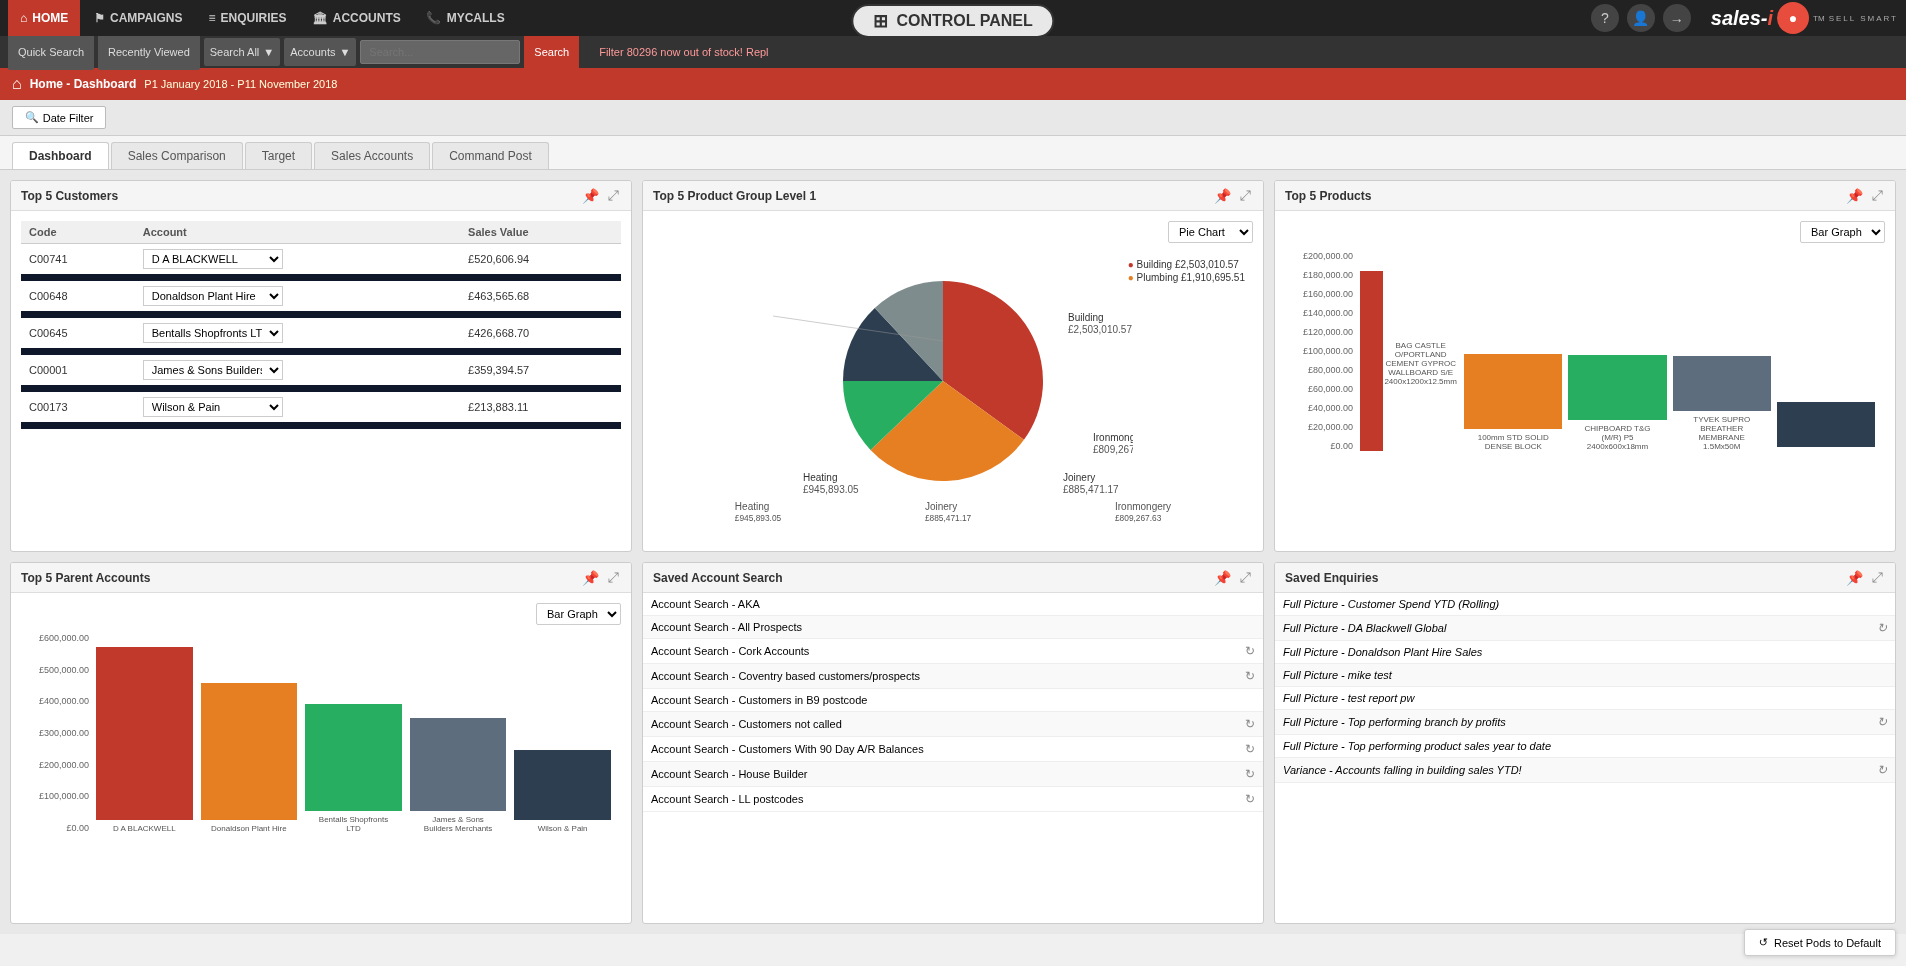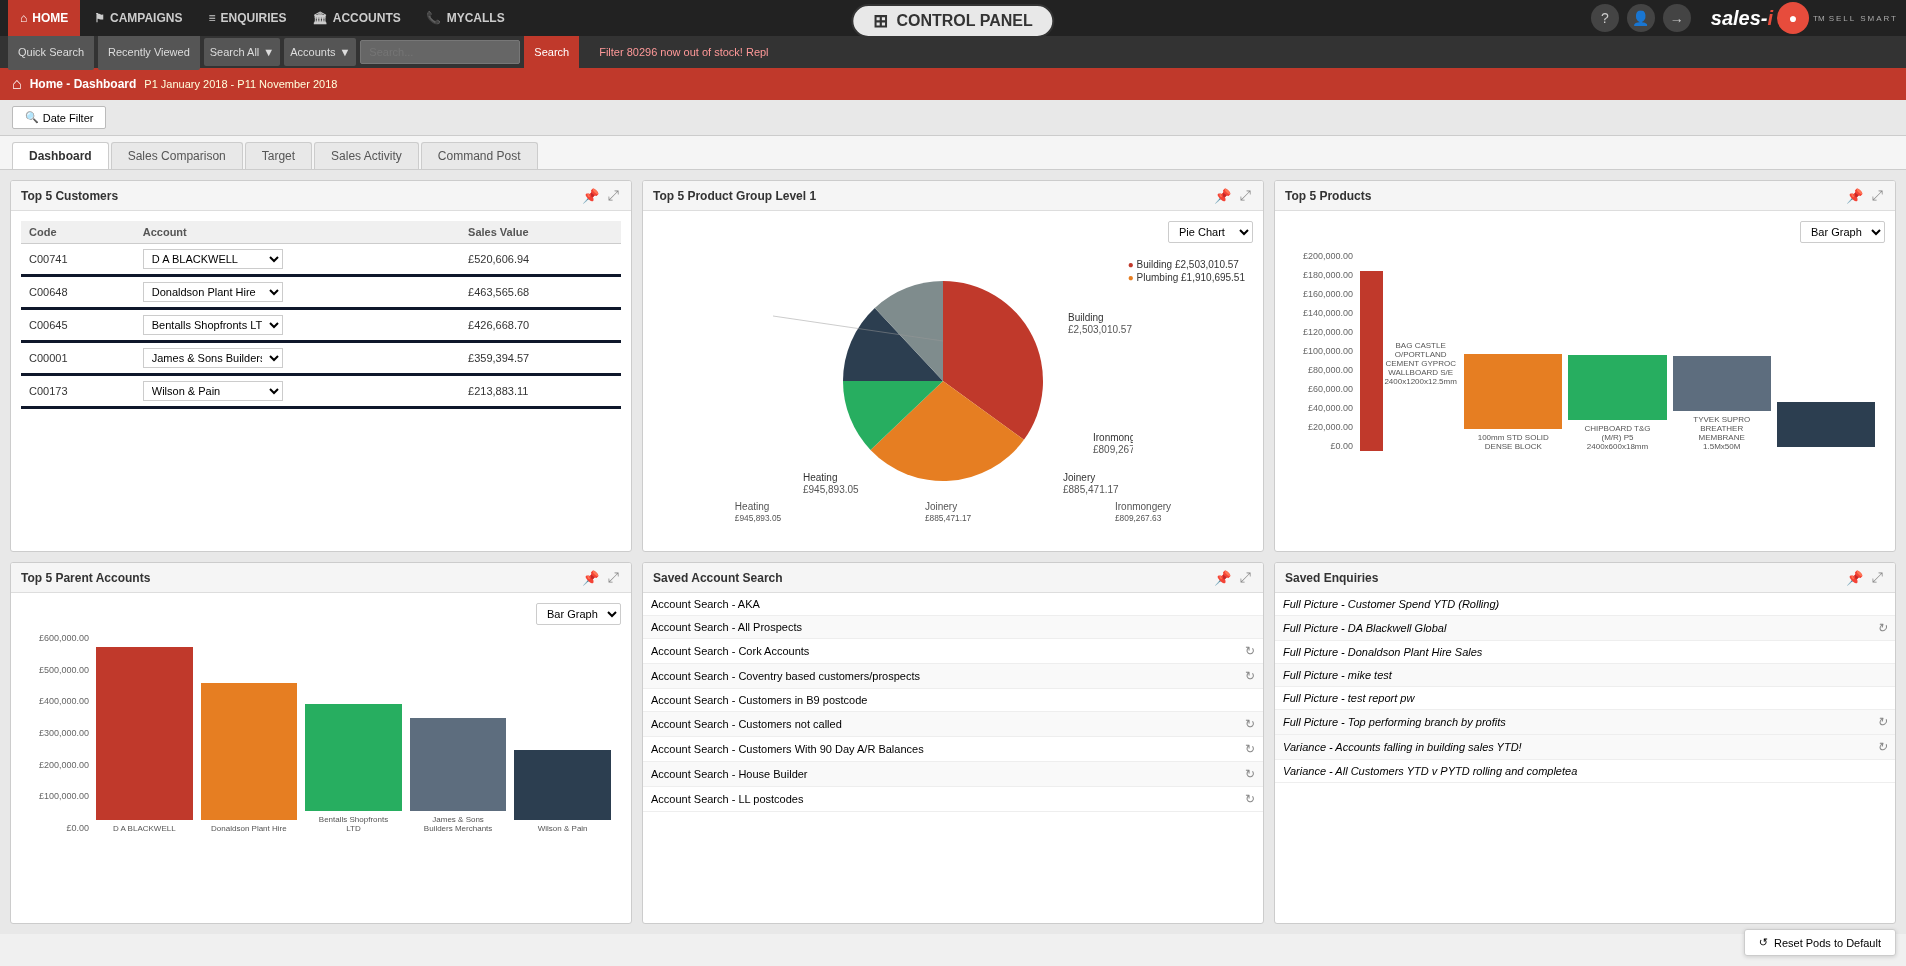--- a/index.html
+++ b/index.html
@@ -230,21 +230,21 @@
     table.data-table th {
       background: #f0f0f0;
       padding: 5px 8px;
       text-align: left;
       border-bottom: 1px solid #ccc;
       font-weight: bold;
       color: #555;
     }
     table.data-table td {
       padding: 5px 8px;
-      border-bottom: 3px solid #0f172a;
+      border-bottom: 7px solid #0f172a;
       color: #333;
     }
     .account-select {
       border: 1px solid #ccc;
       padding: 2px 4px;
       font-size: 11px;
       background: white;
       width: 140px;
     }
 
@@ -387,21 +387,21 @@
   <button class="date-filter-btn">
     <span>🔍</span>
     <span>Date Filter</span>
   </button>
 </div>
 
 <div class="tabs-bar">
   <div class="tab active">Dashboard</div>
   <div class="tab">Sales Comparison</div>
   <div class="tab">Target</div>
-  <div class="tab">Sales Activity</div>
+  <div class="tab">Sales Accounts</div>
   <div class="tab">Command Post</div>
 </div>
 
 <div class="dashboard">
 
   <div class="pod">
     <div class="pod-header">
       <span class="pod-title">Top 5 Customers</span>
       <div class="pod-header-icons">
         <button class="pod-icon-btn">📌</button>
@@ -713,26 +713,26 @@
             <li class="alt">
               <span>Full Picture - mike test</span>
             </li>
             <li class="">
               <span>Full Picture - test report pw</span>
             </li>
             <li class="alt">
               <span>Full Picture - Top performing branch by profits</span>
               <span class="enquiry-icon">↻</span>
             </li>
+            <li class="">
+              <span>Full Picture - Top performing product sales year to date</span>
+            </li>
             <li class="alt">
               <span>Variance - Accounts falling in building sales YTD!</span>
               <span class="enquiry-icon">↻</span>
-            </li>
-            <li class="">
-              <span>Variance - All Customers YTD v PYTD rolling and completea</span>
             </li>
           </ul>
       </div>
     </div>
   </div>
 
 </div>
 
 <button class="reset-pods-btn">
   <span>↺</span>

